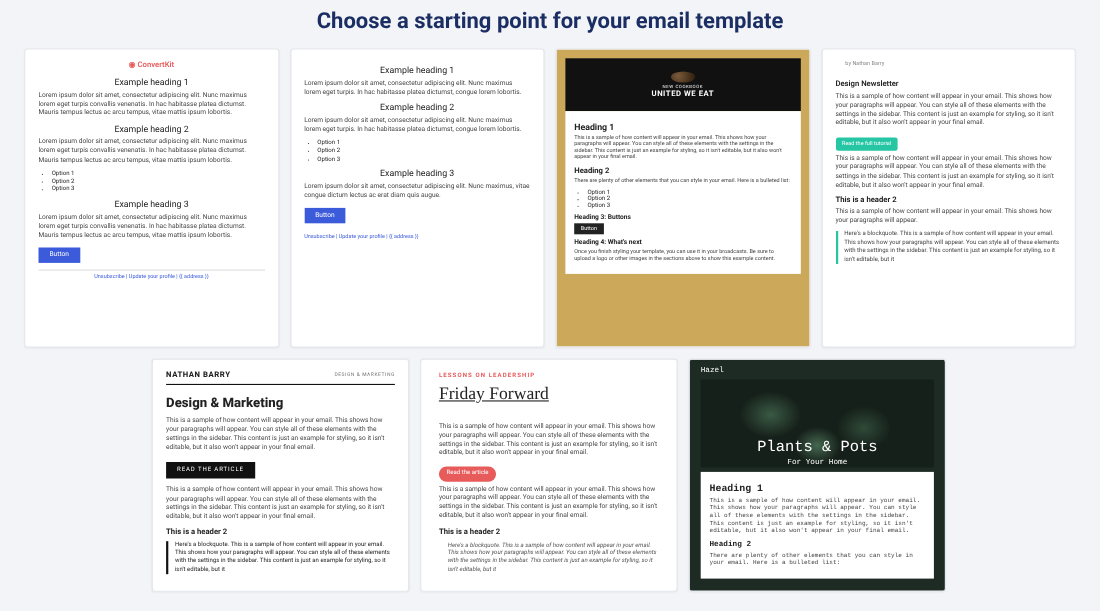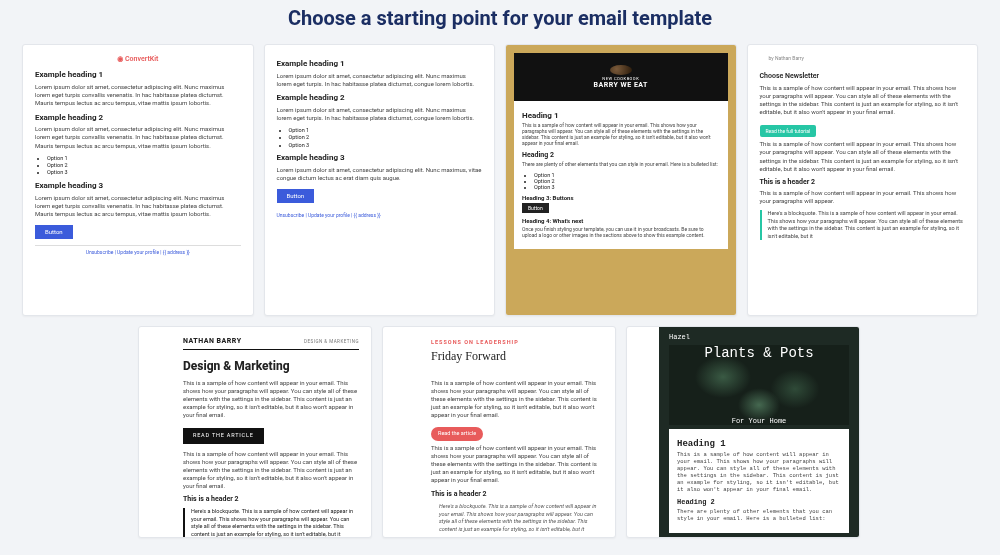--- a/index.html
+++ b/index.html
@@ -30,24 +30,24 @@
   }
   .card {
     background: #fff;
     border: 1px solid #e3e6eb;
     border-radius: 3px;
     box-shadow: 0 1px 2px rgba(0,0,0,0.04);
     overflow: hidden;
     cursor: pointer;
   }
   .row1 .card { width: 234px; height: 272px; }
-  .row2 .card { width: 234px; height: 212px; padding-left: 32px; }
+  .row2 .card { width: 234px; height: 212px; }
   .inner { padding: 10px 12px; font-size: 6px; line-height: 1.35; }
   .lorem { color: #444; margin-bottom: 5px; }
-  .hd { font-size: 8px; margin: 4px 0 2px; font-weight: 700; }
+  .hd { font-size: 8px; margin: 4px 0 2px; font-weight: 400; text-align: center; }
   .hdB { font-weight: 700; font-size: 8px; margin: 4px 0 2px; }
   ul.opts { padding-left: 12px; margin: 2px 0 4px; }
   ul.opts li { font-size: 5.5px; }
   .btn {
     display: inline-block;
     background: #3b5bdb;
     color: #fff;
     font-size: 6px;
     padding: 3px 10px;
     margin-top: 2px;
@@ -77,38 +77,38 @@
   .t5-head { display: flex; justify-content: space-between; align-items: center; border-bottom: 1px solid #111; padding-bottom: 3px; margin-bottom: 8px; }
   .t5-head .l { font-size: 7px; font-weight: 800; letter-spacing: 0.5px; }
   .t5-head .r { font-size: 4.5px; color: #777; letter-spacing: 0.5px; }
   .t5-title { font-size: 12px; font-weight: 800; margin-bottom: 4px; }
   .t5-btn { display: inline-block; background: #111; color: #fff; font-size: 5.5px; padding: 4px 10px; letter-spacing: 0.8px; margin: 4px 0 6px; }
   .t5-h2 { font-weight: 700; font-size: 7px; margin: 4px 0 2px; }
   .bq5 { border-left: 2px solid #111; padding-left: 6px; margin-top: 4px; font-size: 5.5px; }
 
   
   .t6-eyebrow { font-size: 5.5px; letter-spacing: 1px; color: #e85b5b; font-weight: 700; margin-bottom: 2px; }
-  .t6-title { font-size: 12px; font-family: Georgia, serif; font-weight: 400; margin-bottom: 14px; }
+  .t6-title { font-size: 16px; font-family: Georgia, serif; font-weight: 400; margin-bottom: 14px; text-decoration: underline; }
   .t6-h1 { font-weight: 700; font-size: 9px; margin-bottom: 4px; }
   .t6-btn { display: inline-block; background: #e85b5b; color: #fff; font-size: 5.5px; padding: 3px 7px; border-radius: 8px; margin: 3px 0; }
   .t6-h2 { font-weight: 700; font-size: 7px; margin: 6px 0 2px; }
   .bq6 { font-style: italic; padding-left: 8px; font-size: 5.5px; color: #555; margin-top: 4px; }
 
   
   .t7 { background: #1e2a24; color: #fff; height: 100%; font-family: Liberation Mono, monospace; }
   .t7-top { padding: 6px 10px 0; font-size: 7px; }
   .t7-hero {
     height: 80px;
     margin: 4px 10px;
     background:
       radial-gradient(ellipse 40px 30px at 30% 40%, #3a5a44 0%, transparent 70%),
       radial-gradient(ellipse 35px 28px at 70% 55%, #2f4a38 0%, transparent 70%),
       radial-gradient(ellipse 30px 24px at 50% 75%, #456850 0%, transparent 70%),
       #16201a;
-    display: flex; flex-direction: column; align-items: center; justify-content: space-between;
+    display: flex; flex-direction: column; align-items: center; justify-content: flex-end;
   }
   .t7-hero .a { font-size: 14px; }
   .t7-hero .b { font-size: 7px; margin-top: 2px; }
   .t7-body { background: #fff; color: #222; margin: 0 10px; padding: 6px 8px; font-size: 5.5px; }
   .t7-body .hdB { font-size: 9px; }
 </style>
 </head>
 <body>
 
 <h1 class="page-title">Choose a starting point for your email template</h1>
@@ -150,21 +150,21 @@
       <span class="btn">Button</span>
       <div class="footer-link" style="text-align:left;border:none;">Unsubscribe | Update your profile | {{ address }}</div>
     </div>
   </div>
 
   <div class="card">
     <div class="t3-outer">
       <div class="t3-hero">
         <div class="knuck"></div>
         <div class="sub">NEW COOKBOOK</div>
-        <div class="tt">BARRY WE EAT</div>
+        <div class="tt">UNITED WE EAT</div>
       </div>
       <div class="t3-body">
         <div class="hdB">Heading 1</div>
         <div class="lorem">This is a sample of how content will appear in your email. This shows how your paragraphs will appear. You can style all of these elements with the settings in the sidebar. This content is just an example for styling, so it isn't editable, but it also won't appear in your final email.</div>
         <div class="hdB" style="font-size:7px;">Heading 2</div>
         <div class="lorem">There are plenty of other elements that you can style in your email. Here is a bulleted list:</div>
         <ul class="opts">
           <li>Option 1</li>
           <li>Option 2</li>
           <li>Option 3</li>
@@ -173,21 +173,21 @@
         <span class="btnK">Button</span>
         <div class="hdB" style="font-size:6px;">Heading 4: What's next</div>
         <div class="lorem">Once you finish styling your template, you can use it in your broadcasts. Be sure to upload a logo or other images in the sections above to show this example content.</div>
       </div>
     </div>
   </div>
 
   <div class="card">
     <div class="inner">
       <div class="t4-by">by Nathan Barry</div>
-      <div class="t4-sub">Choose Newsletter</div>
+      <div class="t4-sub">Design Newsletter</div>
       <div class="lorem">This is a sample of how content will appear in your email. This shows how your paragraphs will appear. You can style all of these elements with the settings in the sidebar. This content is just an example for styling, so it isn't editable, but it also won't appear in your final email.</div>
       <span class="t4-btn">Read the full tutorial</span>
       <div class="lorem">This is a sample of how content will appear in your email. This shows how your paragraphs will appear. You can style all of these elements with the settings in the sidebar. This content is just an example for styling, so it isn't editable, but it also won't appear in your final email.</div>
       <div class="hdB" style="font-size:7px;">This is a header 2</div>
       <div class="lorem">This is a sample of how content will appear in your email. This shows how your paragraphs will appear.</div>
       <div class="bq4">Here's a blockquote. This is a sample of how content will appear in your email. This shows how your paragraphs will appear. You can style all of these elements with the settings in the sidebar. This content is just an example for styling, so it isn't editable, but it</div>
     </div>
   </div>
 
 </div>

